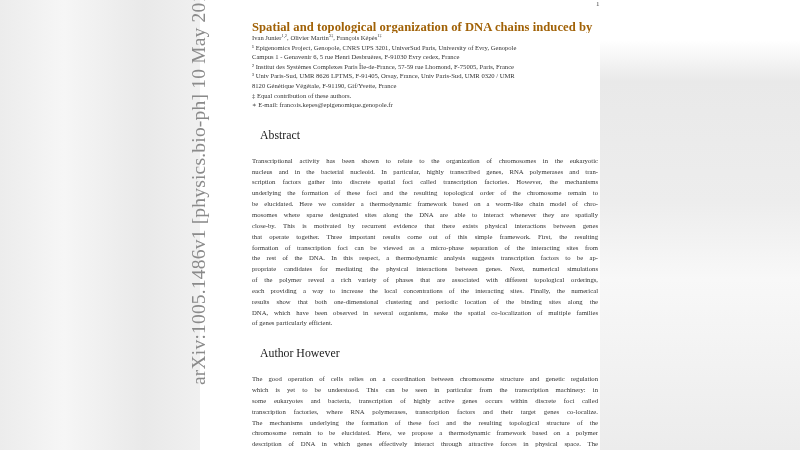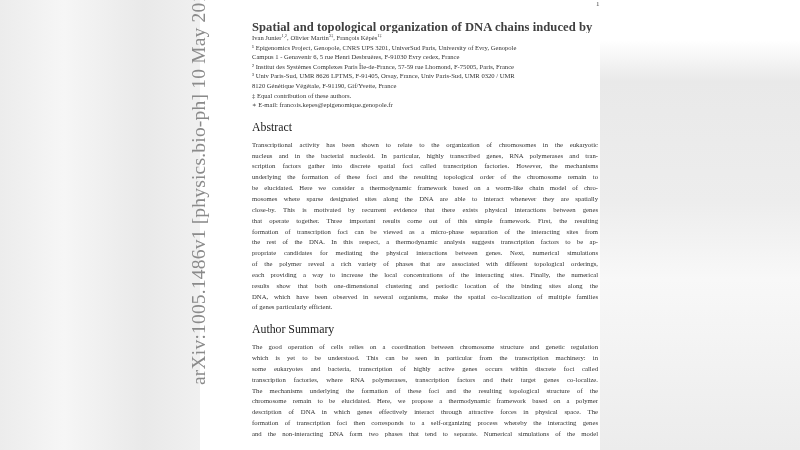--- a/index.html
+++ b/index.html
@@ -53,34 +53,34 @@
       position: absolute;
       left: 52px;
       top: 21px;
       width: 345px;
     }
     .title {
       font-weight: bold;
       font-size: 12.6px;
       line-height: 12px;
       margin: 0;
-      color: #404040;
+      color: #a16207;
       letter-spacing: 0.05px;
     }
     .meta {
       font-size: 6.6px;
       line-height: 9.6px;
       color: #333;
       margin: 0;
     }
     .meta sup { font-size: 4.5px; vertical-align: 3px; line-height: 0; }
     .section-heading {
       font-size: 11.8px;
       line-height: 14px;
-      margin: 0;
+      margin: 8px;
       font-weight: normal;
       color: #1a1a1a;
     }
     .para {
       font-size: 6.7px;
       line-height: 10.85px;
       text-align: justify;
       color: #333;
       margin: 0;
       width: 346px;
@@ -135,21 +135,21 @@
         <span class="line">the rest of the DNA. In this respect, a thermodynamic analysis suggests transcription factors to be ap-</span>
         <span class="line">propriate candidates for mediating the physical interactions between genes. Next, numerical simulations</span>
         <span class="line">of the polymer reveal a rich variety of phases that are associated with different topological orderings,</span>
         <span class="line">each providing a way to increase the local concentrations of the interacting sites. Finally, the numerical</span>
         <span class="line">results show that both one-dimensional clustering and periodic location of the binding sites along the</span>
         <span class="line">DNA, which have been observed in several organisms, make the spatial co-localization of multiple families</span>
         <span class="line last">of genes particularly efficient.</span>
       </div>
 
     <div style="height:9px"></div>
-    <h2 class="section-heading">Author Summary</h2>
+    <h2 class="section-heading">Author However</h2>
     <div style="height:6px"></div>
     <div class="para" id="summary-body">
         <span class="line">The good operation of cells relies on a coordination between chromosome structure and genetic regulation</span>
         <span class="line">which is yet to be understood.  This can be seen in particular from the transcription machinery: in</span>
         <span class="line">some eukaryotes and bacteria, transcription of highly active genes occurs within discrete foci called</span>
         <span class="line">transcription factories, where RNA polymerases, transcription factors and their target genes co-localize.</span>
         <span class="line">The mechanisms underlying the formation of these foci and the resulting topological structure of the</span>
         <span class="line">chromosome remain to be elucidated. Here, we propose a thermodynamic framework based on a polymer</span>
         <span class="line">description of DNA in which genes effectively interact through attractive forces in physical space. The</span>
         <span class="line">formation of transcription foci then corresponds to a self-organizing process whereby the interacting genes</span>

